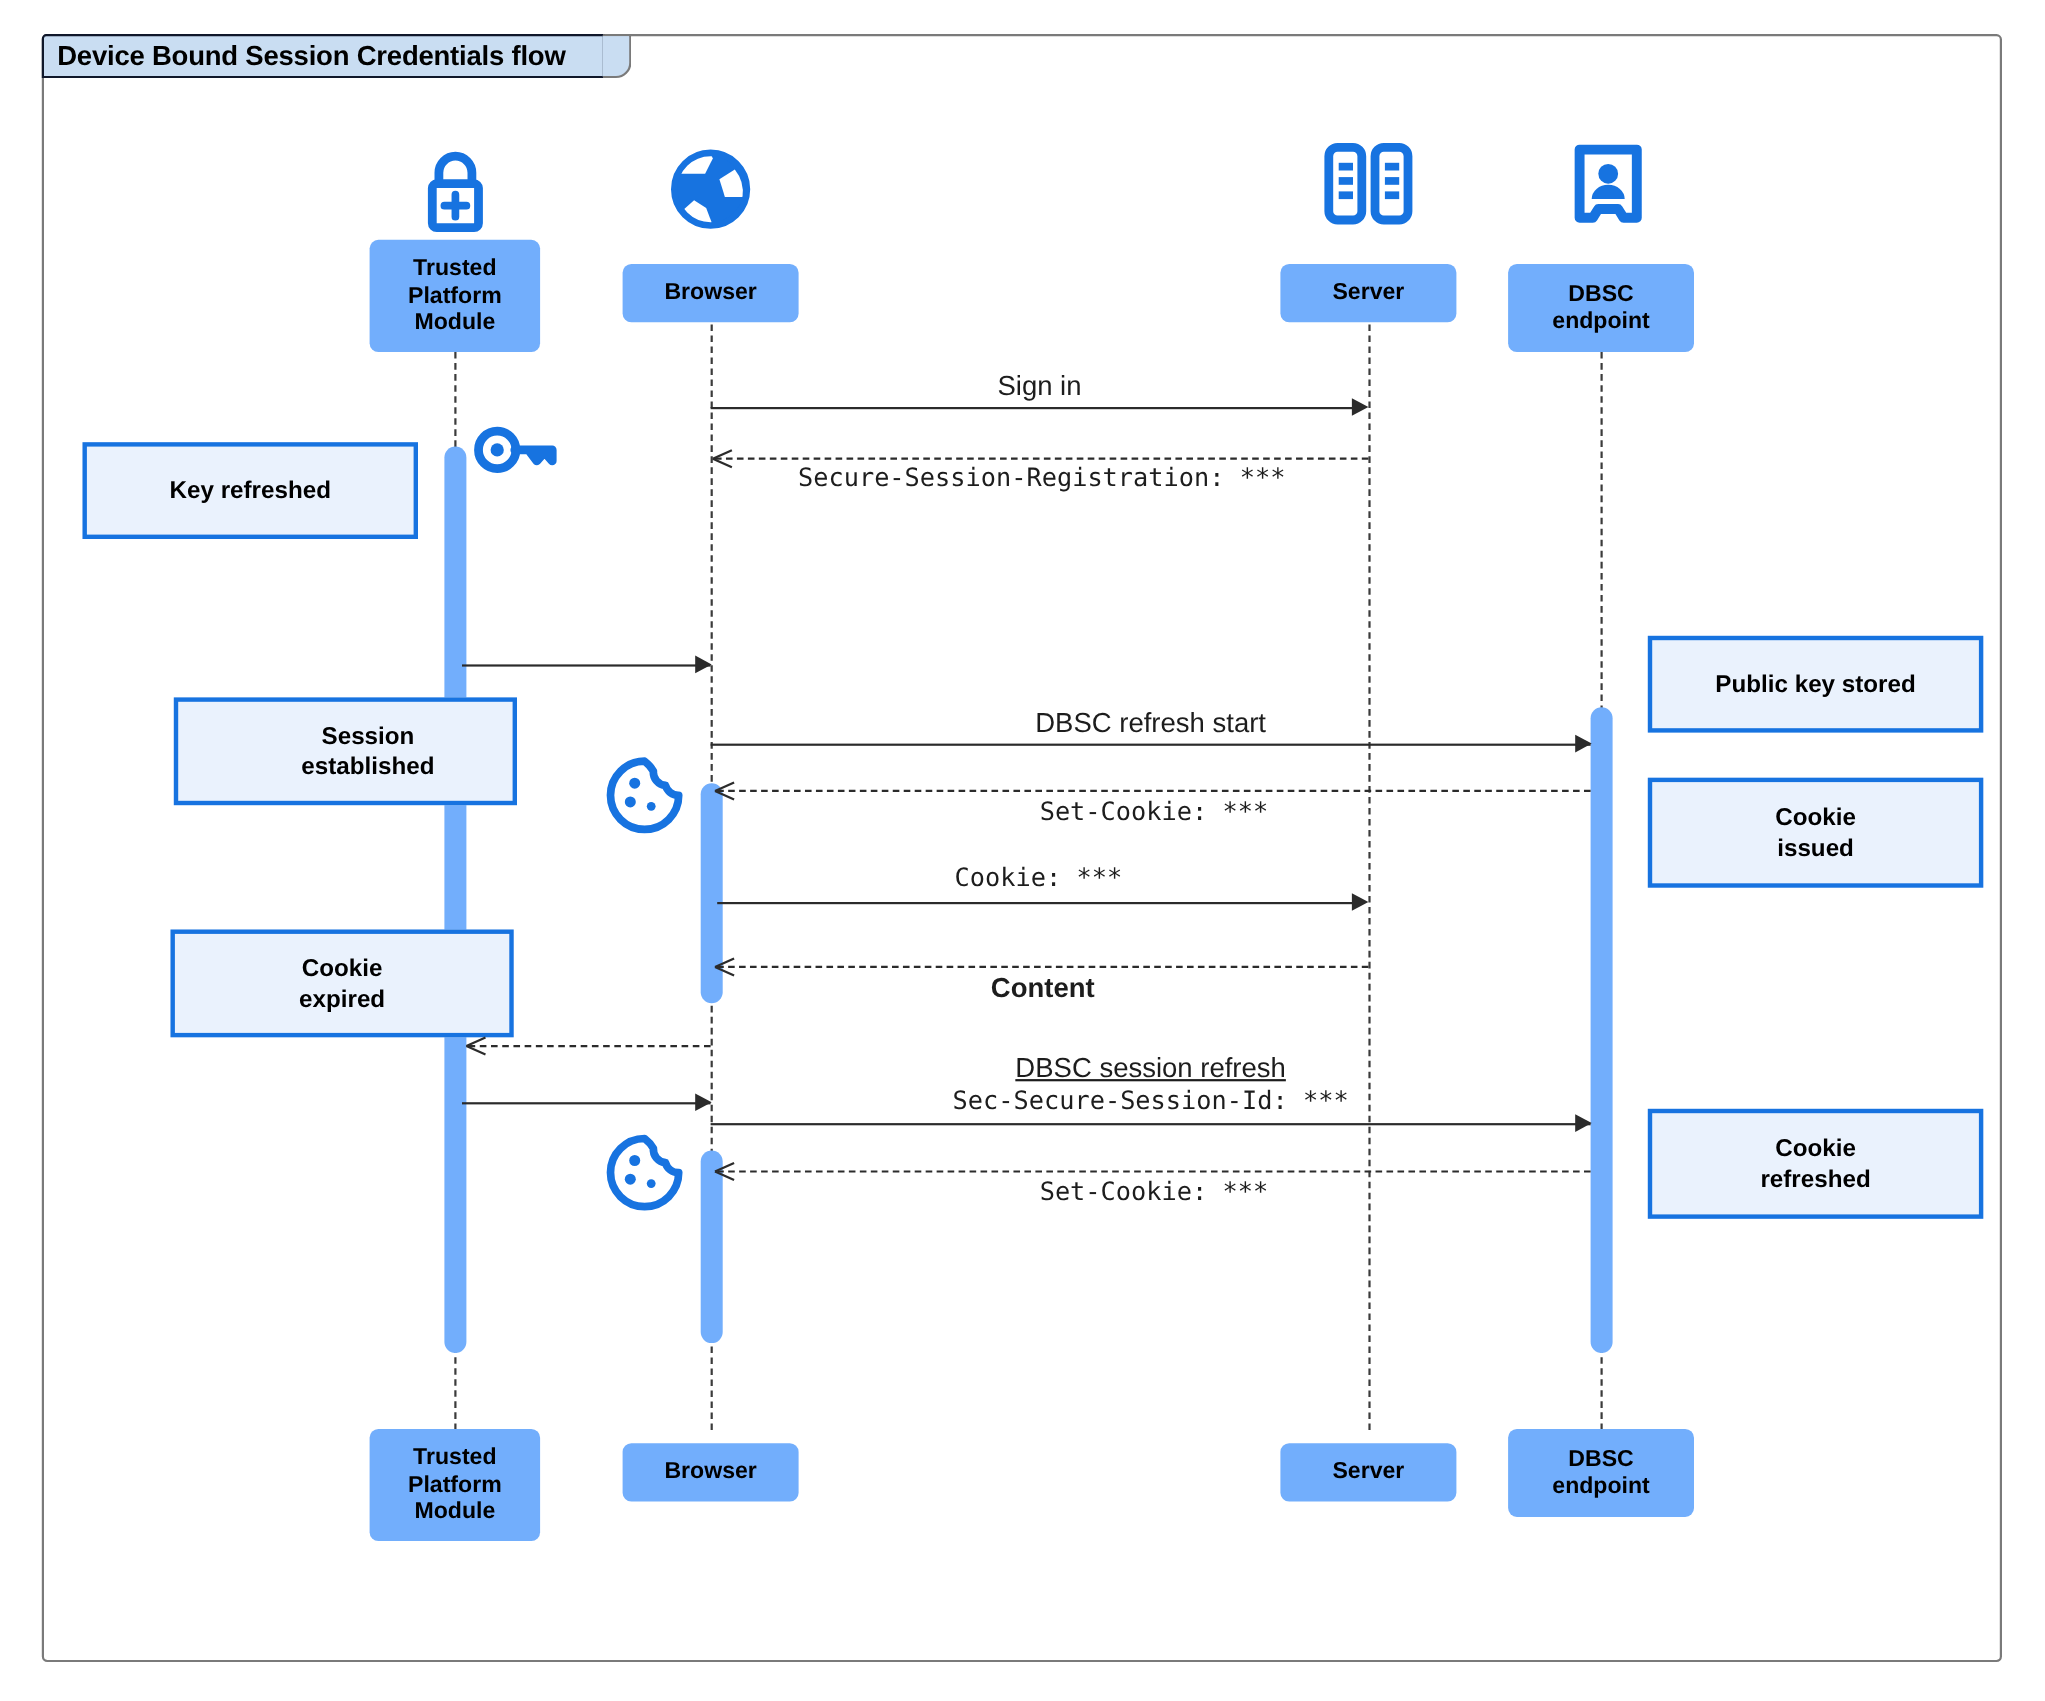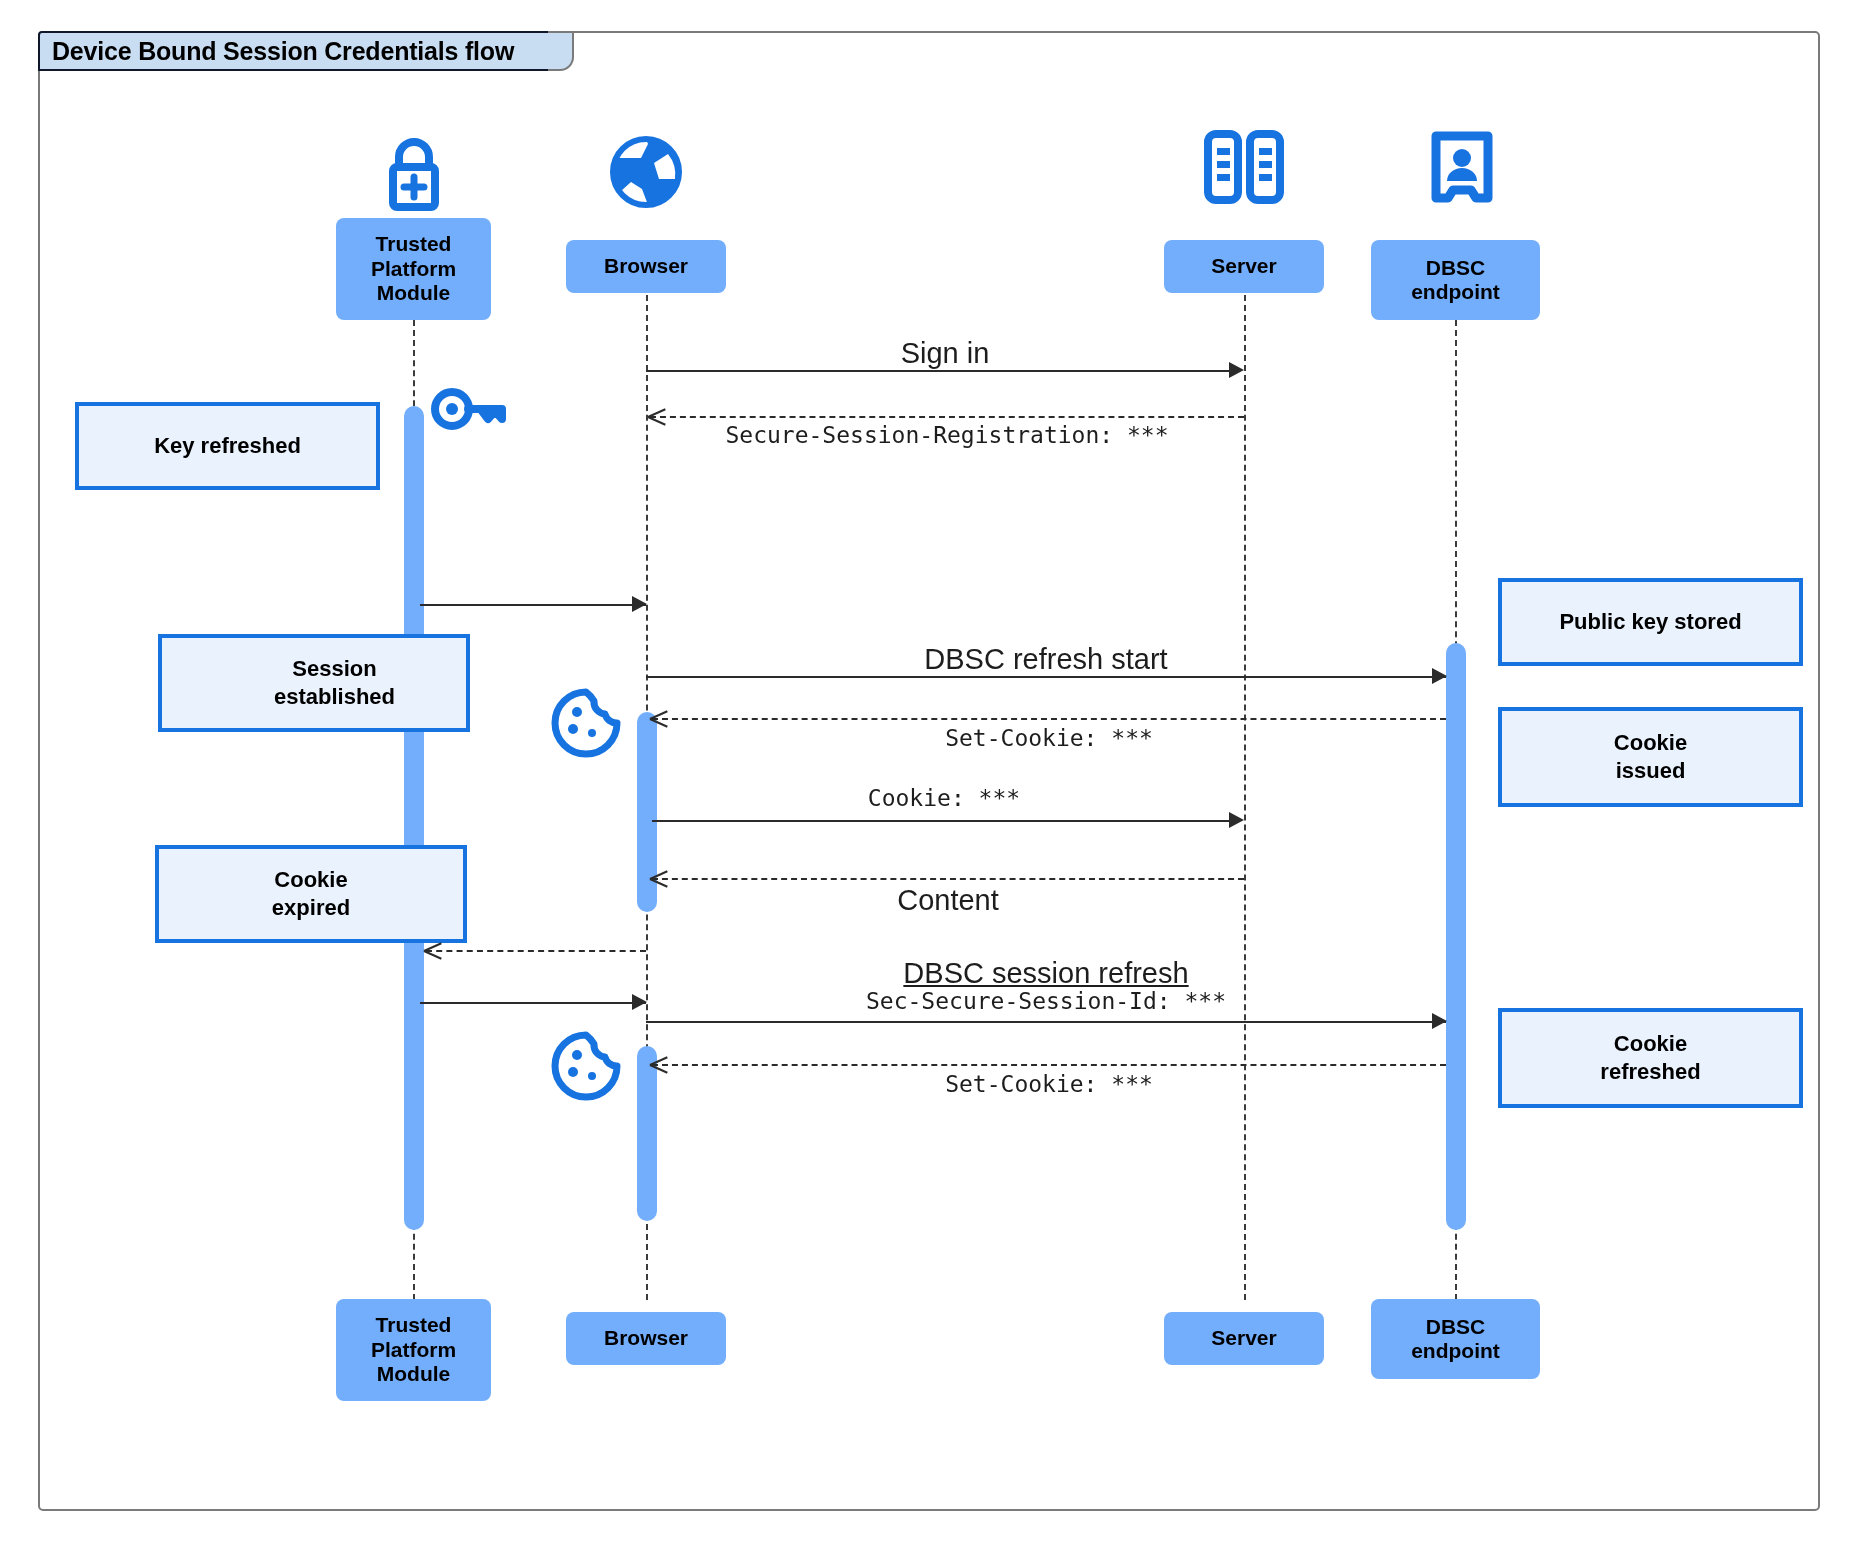--- a/index.html
+++ b/index.html
@@ -39,21 +39,21 @@
   .arrow-head{position:absolute;width:0;height:0;}
   .arrow-right-solid{border-top:8px solid transparent;border-bottom:8px solid transparent;border-left:15px solid #2b2b2b;}
   .arrow-open{position:absolute;width:18px;height:18px;}
   .arrow-open::before,.arrow-open::after{content:"";position:absolute;left:0;top:9px;width:19px;height:0;
         border-top:2px solid #2b2b2b;transform-origin:0 50%;}
   .arrow-open::before{transform:rotate(-24deg);}
   .arrow-open::after{transform:rotate(24deg);}
 
   .msg-text{position:absolute;font-size:23px;color:#1d1d1d;white-space:nowrap;text-align:center;}
   .msg-text.mono{font-family:"DejaVu Sans Mono","Liberation Mono",monospace;font-size:23px;letter-spacing:0px;}
-  .msg-text.sans{font-family:"Liberation Sans",sans-serif;font-size:29px;text-align:center;}
+  .msg-text.sans{font-family:"Liberation Sans",sans-serif;font-size:25px;text-align:center;}
 
   .icon{position:absolute;}
 </style>
 </head>
 <body>
 
 <div id="stage">
 
   <div class="frame"></div>
   <div class="frame-title" id="ftitle">Device Bound Session Credentials flow</div>
@@ -190,21 +190,21 @@
   <div class="msg-text mono" style="left:648px;top:785px;width:592px;">Cookie: ***</div>
   <div class="msg-line" style="left:652px;top:820px;width:585px;"></div>
   <div class="arrow-head arrow-right-solid" style="left:1229px;top:812px;"></div>
 
   <div class="note" style="left:155px;top:845px;width:312px;height:98px;">
     <span id="n2">Cookie<br>expired</span>
     </div>
 
   <div class="msg-line dashed" style="left:652px;top:878px;width:592px;"></div>
   <div class="arrow-open" style="left:650px;top:869px;"></div>
-  <div class="msg-text sans" style="left:652px;top:884px;width:592px;">Content</div>
+  <div class="msg-text sans" style="left:652px;top:884px;width:592px;font-weight:bold;">Content</div>
 
   <div class="msg-line dashed" style="left:426px;top:950px;width:220px;"></div>
   <div class="arrow-open" style="left:424px;top:941px;"></div>
 
   <div class="msg-text sans" style="left:646px;top:957px;width:800px;text-decoration:underline;">DBSC session refresh</div>
   <div class="msg-line" style="left:420px;top:1002px;width:226px;"></div>
   <div class="arrow-head arrow-right-solid" style="left:632px;top:994px;"></div>
 
   <div class="msg-text mono" style="left:646px;top:988px;width:800px;">Sec-Secure-Session-Id: ***</div>
   <div class="msg-line" style="left:646px;top:1021px;width:800px;"></div>

